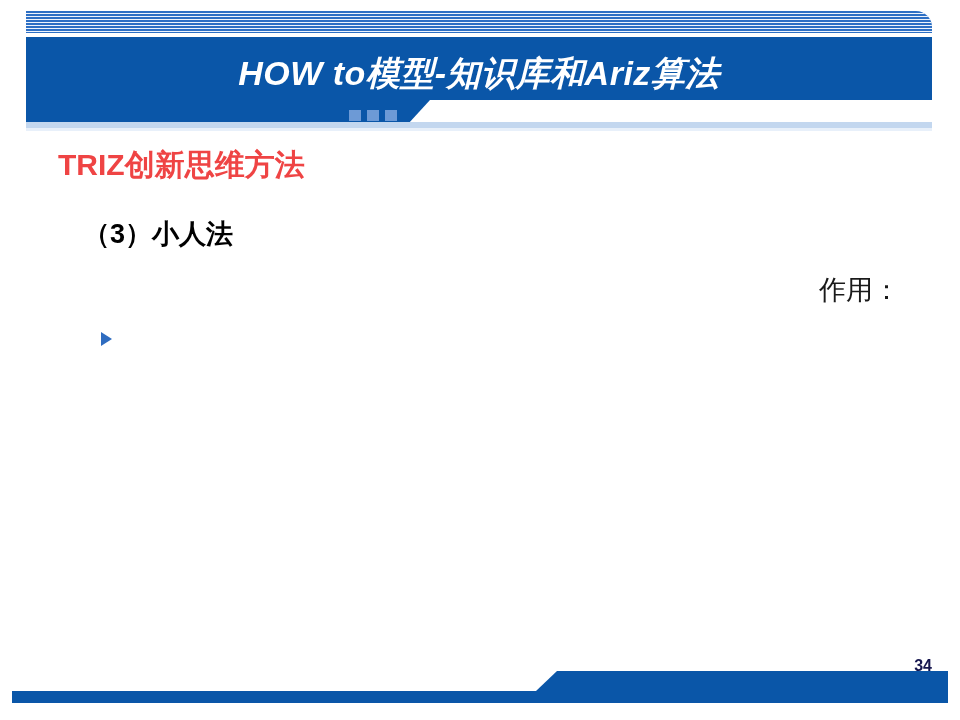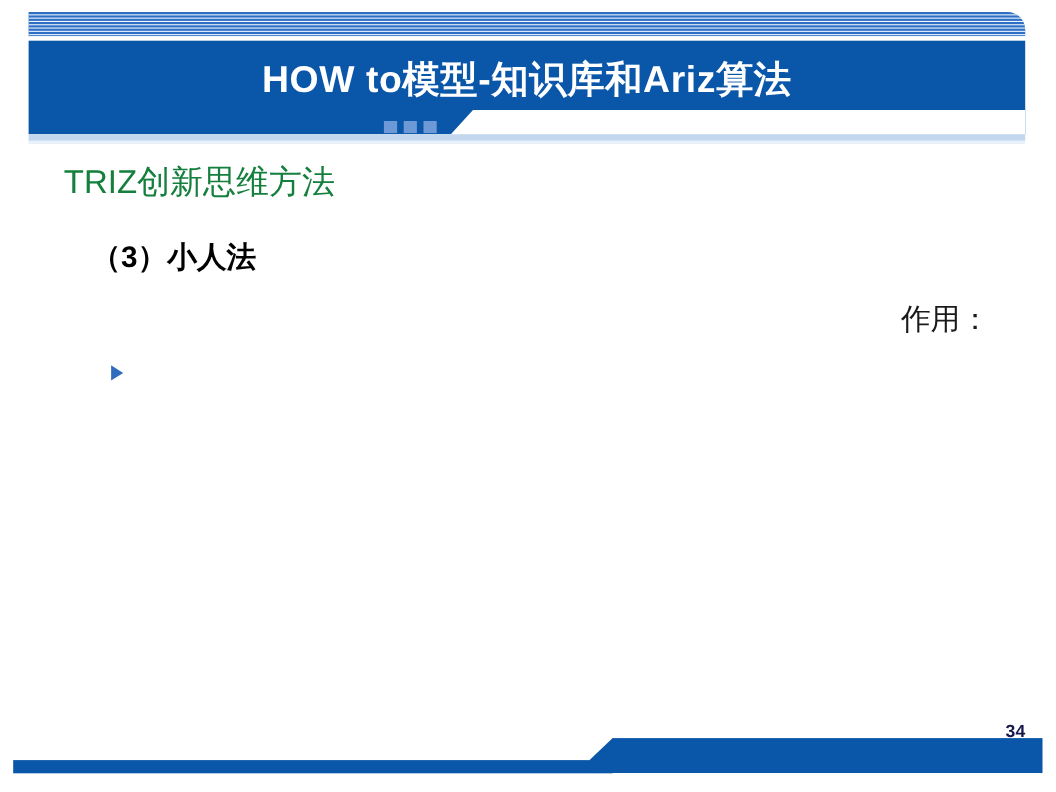--- a/index.html
+++ b/index.html
@@ -76,20 +76,21 @@
     top: 0;
     width: 906px;
     height: 72px;
     line-height: 72px;
     text-align: center;
     color: #ffffff;
     font-size: 34px;
     font-weight: bold;
     letter-spacing: 0.5px;
     white-space: nowrap;
+    font-style: italic;
   }
 
   
   .header-dots {
     position: absolute;
     left: 349px;
     top: 110px;
     width: 48px;
     height: 12px;
   }
@@ -131,22 +132,22 @@
     height: 3px;
     background: #e8f0fa;
   }
 
   
   .section-title {
     position: absolute;
     left: 58px;
     top: 145px;
     font-size: 30px;
-    font-weight: normal;
-    color: #15803d;
+    font-weight: bold;
+    color: #ef4444;
     white-space: nowrap;
   }
   .sub-heading {
     position: absolute;
     left: 83px;
     top: 216px;
     font-size: 27px;
     font-weight: bold;
     color: #000000;
     white-space: nowrap;

